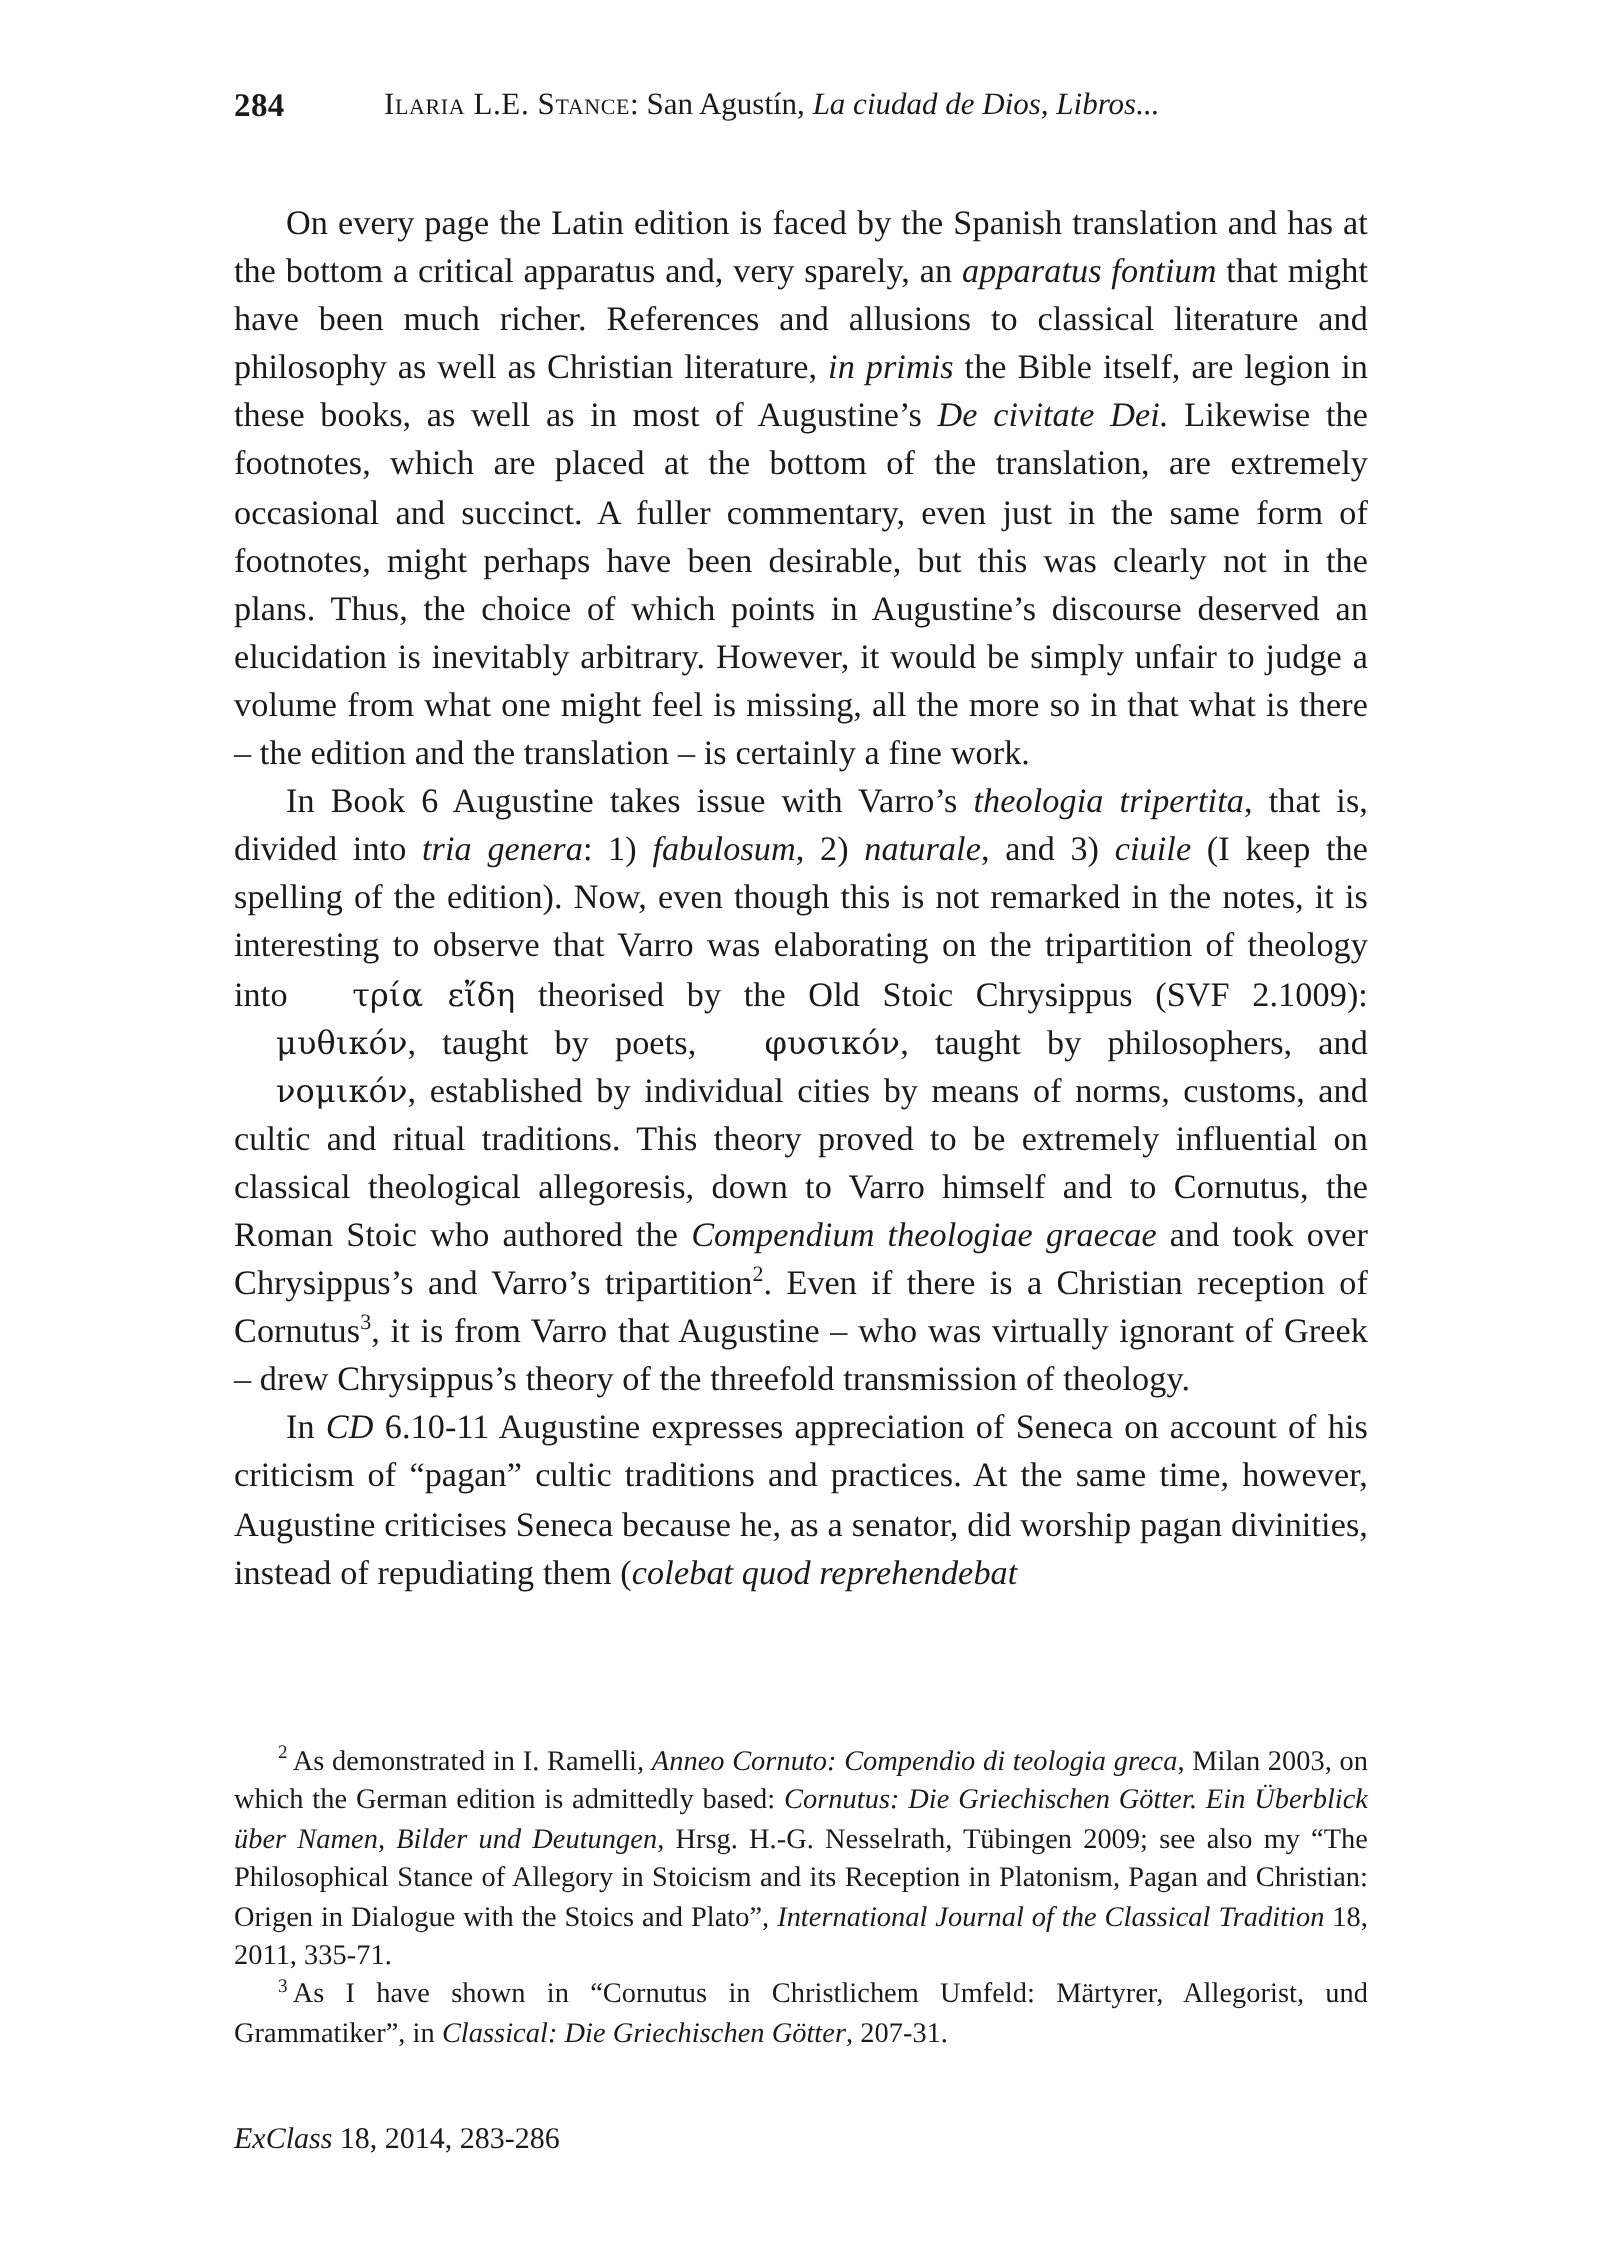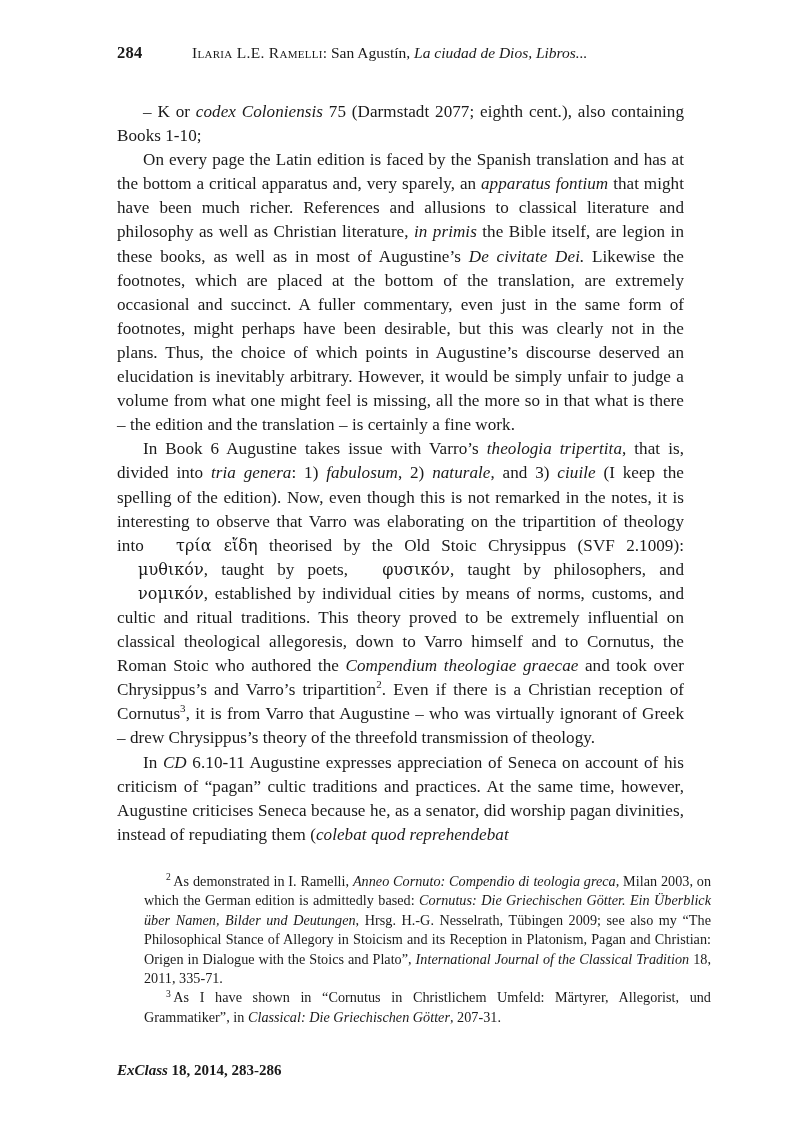--- a/index.html
+++ b/index.html
@@ -83,21 +83,20 @@
   
   .footnotes {
     position: absolute;
     left: 117px;
     top: 872px;
     width: 567px;
     font-size: 14.2px;
     line-height: 19.4px;
     text-align: justify;
     letter-spacing: 0.02px;
-    margin-left: 27px;
   }
   .footnotes p {
     margin: 0;
     text-indent: 22px;
   }
   .footnotes sup.fnmark {
     font-size: 9.6px;
     vertical-align: super;
     line-height: 0;
     margin-right: 2.5px;
@@ -105,38 +104,36 @@
 
   
   .footer {
     position: absolute;
     left: 117px;
     top: 1060px;
     width: 567px;
     font-size: 15px;
     line-height: 20px;
     white-space: nowrap;
-    font-weight: bold;
   }
 </style>
 </head>
 <body>
 
 <div class="page">
 
   <div class="content">
 
     <div class="running-head">
       <span class="folio">284</span>
-      <span class="head-title"><span class="smallcaps">Ilaria L.E. Ramelli</span><span>: </span><span>San Agustín, </span><span class="it">La ciudad de Dios, Libros...</span></span>
+      <span class="head-title"><span class="smallcaps">Ilaria L.E. Stance</span><span>: </span><span>San Agustín, </span><span class="it">La ciudad de Dios, Libros...</span></span>
     </div>
 
     <div class="body-block">
 
-      <p><span>– K or </span><span class="it">codex Coloniensis</span><span> 75 (Darmstadt 2077; eighth cent.), also containing Books 1-10;</span></p>
 
 
       <p><span>On every page the Latin edition is faced by the Spanish translation and has at the bottom a critical apparatus and, very sparely, an </span><span class="it">apparatus fontium</span><span> that might have been much richer. References and allusions to classical literature and philosophy as well as Christian literature, </span><span class="it">in primis</span><span> the Bible itself, are legion in these books, as well as in most of Augustine’s </span><span class="it">De civitate Dei.</span><span> Likewise the footnotes, which are placed at the bottom of the translation, are extremely occasional and succinct. A fuller commentary, even just in the same form of footnotes, might perhaps have been desirable, but this was clearly not in the plans. Thus, the choice of which points in Augustine’s discourse deserved an elucidation is inevitably arbitrary. However, it would be simply unfair to judge a volume from what one might feel is missing, all the more so in that what is there – the edition and the translation – is certainly a fine work.</span></p>
 
       <p><span>In Book 6 Augustine takes issue with Varro’s </span><span class="it">theologia tripertita</span><span>, that is, divided into </span><span class="it">tria genera</span><span>: 1) </span><span class="it">fabulosum</span><span>, 2) </span><span class="it">naturale</span><span>, and 3) </span><span class="it">ciuile</span><span> (I keep the spelling of the edition). Now, even though this is not remarked in the notes, it is interesting to observe that Varro was elaborating on the tripartition of theology into </span><span class="grk">τρία εἴδη</span><span> theorised by the Old Stoic Chrysippus (SVF 2.1009): </span><span class="grk">μυθικόν</span><span>, taught by poets, </span><span class="grk">φυσικόν</span><span>, taught by philosophers, and </span><span class="grk">νομικόν</span><span>, established by individual cities by means of norms, customs, and cultic and ritual traditions. This theory proved to be extremely influential on classical theological allegoresis, down to Varro himself and to Cornutus, the Roman Stoic who authored the </span><span class="it">Compendium theologiae graecae</span><span> and took over Chrysippus’s and Varro’s tripartition</span><sup class="fn">2</sup><span>. Even if there is a Christian reception of Cornutus</span><sup class="fn">3</sup><span>, it is from Varro that Augustine – who was virtually ignorant of Greek – drew Chrysippus’s theory of the threefold transmission of theology.</span></p>
 
       <p><span>In </span><span class="it">CD</span><span> 6.10-11 Augustine expresses appreciation of Seneca on account of his criticism of “pagan” cultic traditions and practices. At the same time, however, Augustine criticises Seneca because he, as a senator, did worship pagan divinities, instead of repudiating them (</span><span class="it">colebat quod reprehendebat</span></p>
 
     </div>
   </div>

